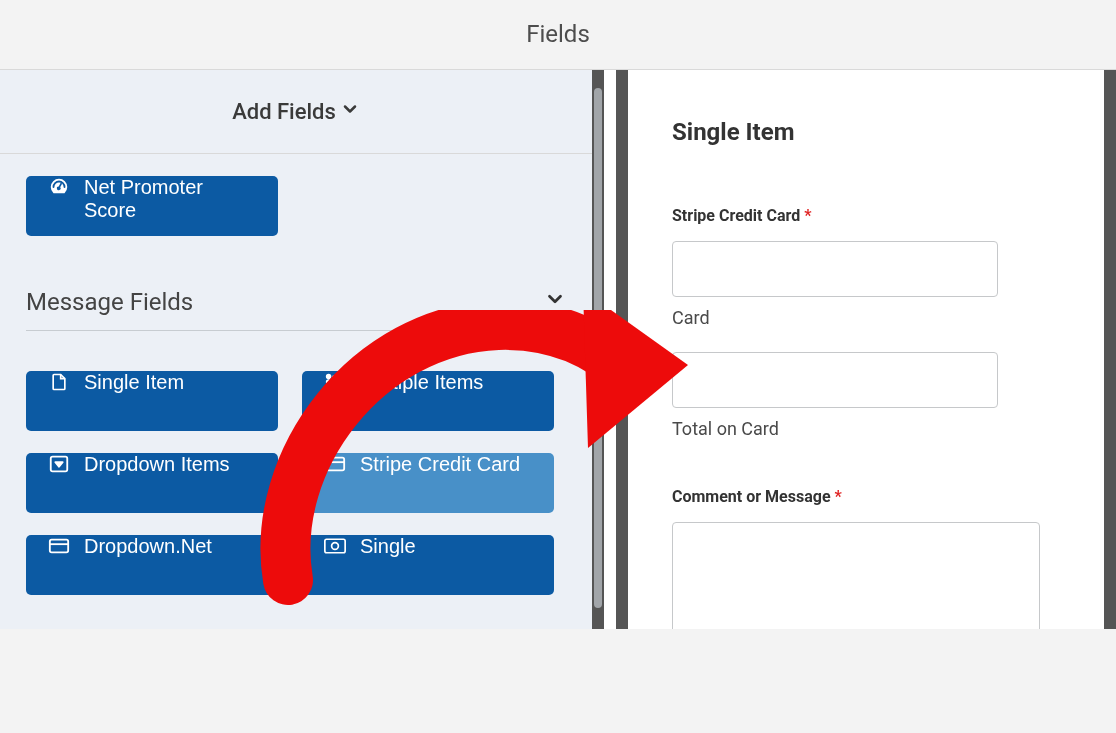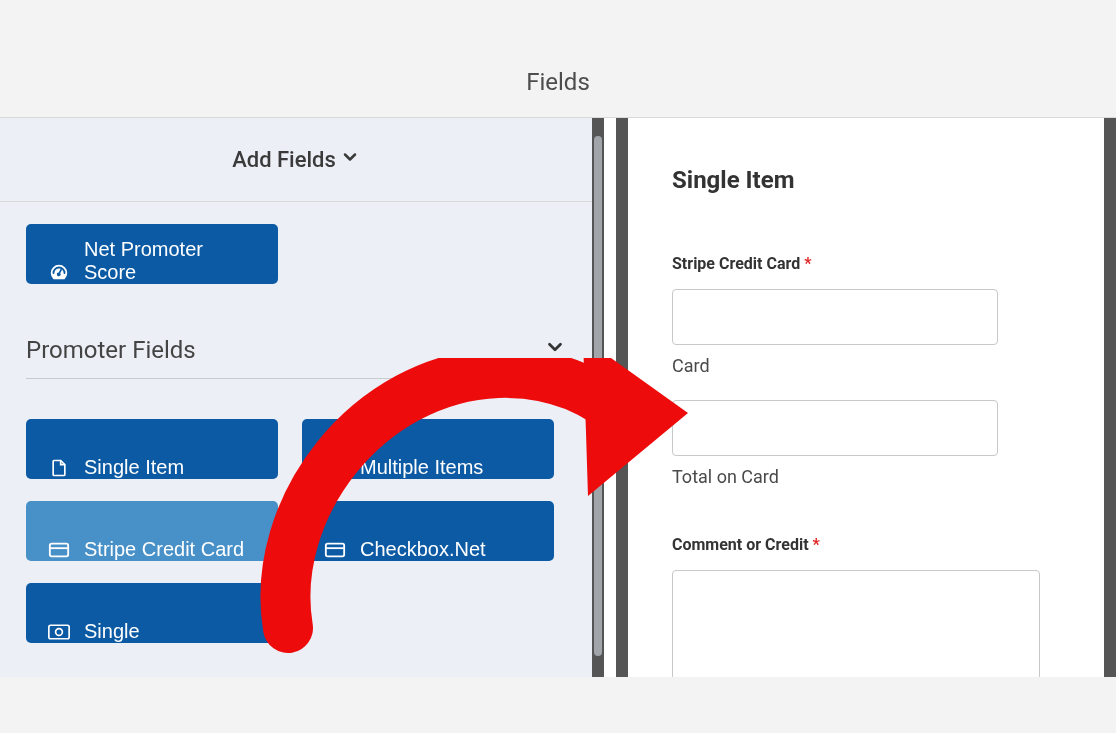--- a/index.html
+++ b/index.html
@@ -5,21 +5,20 @@
     * { box-sizing: border-box; margin: 0; padding: 0; }
     body { font-family: -apple-system, BlinkMacSystemFont, "Segoe UI", Roboto, Helvetica, Arial, sans-serif; background: #f3f3f3; color: #333; }
 
     
     #page {
       width: 1116px;
       height: 629px;
       background: #f3f3f3;
       position: relative;
       overflow: hidden;
-      margin-top: 48px;
     }
     .topbar {
       height: 69px;
       text-align: center;
       line-height: 69px;
       font-size: 24px;
       color: #4d4d4d;
       background: #f3f3f3;
     }
 
@@ -59,21 +58,21 @@
     }
     .tab svg { stroke: currentColor; }
 
     .leftScroll {
       padding: 22px 26px;
       position: relative;
     }
 
     .btn {
       display: flex;
-      align-items: flex-end;
+      align-items: flex-start;
       gap: 14px;
       background: #0c5aa3;
       color: #fff;
       height: 60px;
       border-radius: 5px;
       padding: 0 22px;
       font-size: 20px;
       font-weight: 500;
       cursor: pointer;
       border: none;
@@ -242,21 +241,21 @@
             <span class="icon">
               <svg width="22" height="22" viewBox="0 0 24 24" fill="#fff">
                 <path d="M12 3a9 9 0 0 0-9 9 9 9 0 0 0 3 6.7h12A9 9 0 0 0 21 12a9 9 0 0 0-9-9Zm0 2a7 7 0 0 1 7 7 1 1 0 1 1-2 0 5 5 0 0 0-5-5 5 5 0 0 0-5 5 1 1 0 1 1-2 0 7 7 0 0 1 7-7Zm3.5 3.1-2.2 4.1a2 2 0 1 1-1.6-.8l2.1-4.1Z"></path>
               </svg>
             </span>
             <span>Net Promoter Score</span>
           </button>
         </div>
 
         <div class="sectionTitle">
-          <span>Promoter Fields</span>
+          <span>Message Fields</span>
           <span class="caret">
             <svg width="22" height="22" viewBox="0 0 24 24" fill="none" stroke="#333" stroke-width="3" stroke-linecap="round" stroke-linejoin="round">
                 <polyline points="6 9 12 15 18 9"></polyline>
               </svg>
           </span>
         </div>
         <hr class="hr">
 
         <div class="grid">
 
@@ -278,39 +277,48 @@
                   <circle cx="5" cy="12" r="2" fill="#fff"></circle>
                   <line x1="10" y1="12" x2="21" y2="12"></line>
                   <circle cx="5" cy="18" r="2" fill="#fff"></circle>
                   <line x1="10" y1="18" x2="21" y2="18"></line>
                 </svg>
             </span>
             <span>Multiple Items</span>
           </button>
 
 
+          <button class="btn">
+            <span class="icon">
+              <svg width="22" height="22" viewBox="0 0 24 24" fill="none" stroke="#fff" stroke-width="2" stroke-linejoin="round">
+                  <rect x="3" y="4" width="18" height="16" rx="2"></rect>
+                  <polygon points="8 10 16 10 12 15" fill="#fff"></polygon>
+                </svg>
+            </span>
+            <span>Dropdown Items</span>
+          </button>
 
           <button class="btn dim">
             <span class="icon">
               <svg width="22" height="22" viewBox="0 0 24 24" fill="none" stroke="#fff" stroke-width="2">
                   <rect x="2" y="5" width="20" height="14" rx="2"></rect>
                   <line x1="2" y1="10" x2="22" y2="10"></line>
                 </svg>
             </span>
             <span>Stripe Credit Card</span>
           </button>
 
           <button class="btn">
             <span class="icon">
               <svg width="22" height="22" viewBox="0 0 24 24" fill="none" stroke="#fff" stroke-width="2">
                   <rect x="2" y="5" width="20" height="14" rx="2"></rect>
                   <line x1="2" y1="10" x2="22" y2="10"></line>
                 </svg>
             </span>
-            <span>Checkbox.Net</span>
+            <span>Dropdown.Net</span>
           </button>
 
           <button class="btn">
             <span class="icon">
               <svg width="24" height="22" viewBox="0 0 26 18" fill="none" stroke="#fff" stroke-width="2">
                   <rect x="1" y="1" width="24" height="16" rx="2"></rect>
                   <circle cx="13" cy="9" r="4"></circle>
                 </svg>
             </span>
             <span>Single</span>
@@ -336,21 +344,21 @@
         </label>
         <input class="inputBox" style="">
         <div class="subLabel">Card</div>
 
         <input class="inputBox" style="">
         <div class="subLabel">Total on Card</div>
       </div>
 
       <div class="block">
         <label class="formLabel">
-          <span>Comment or Credit</span><span class="req">*</span>
+          <span>Comment or Message</span><span class="req">*</span>
         </label>
         <textarea class="textareaBox" style=""></textarea>
       </div>
 
     </div>
   </div>
 
   <svg class="arrowOverlay" viewBox="0 0 440 300">
 
     <path d="M 40 270

